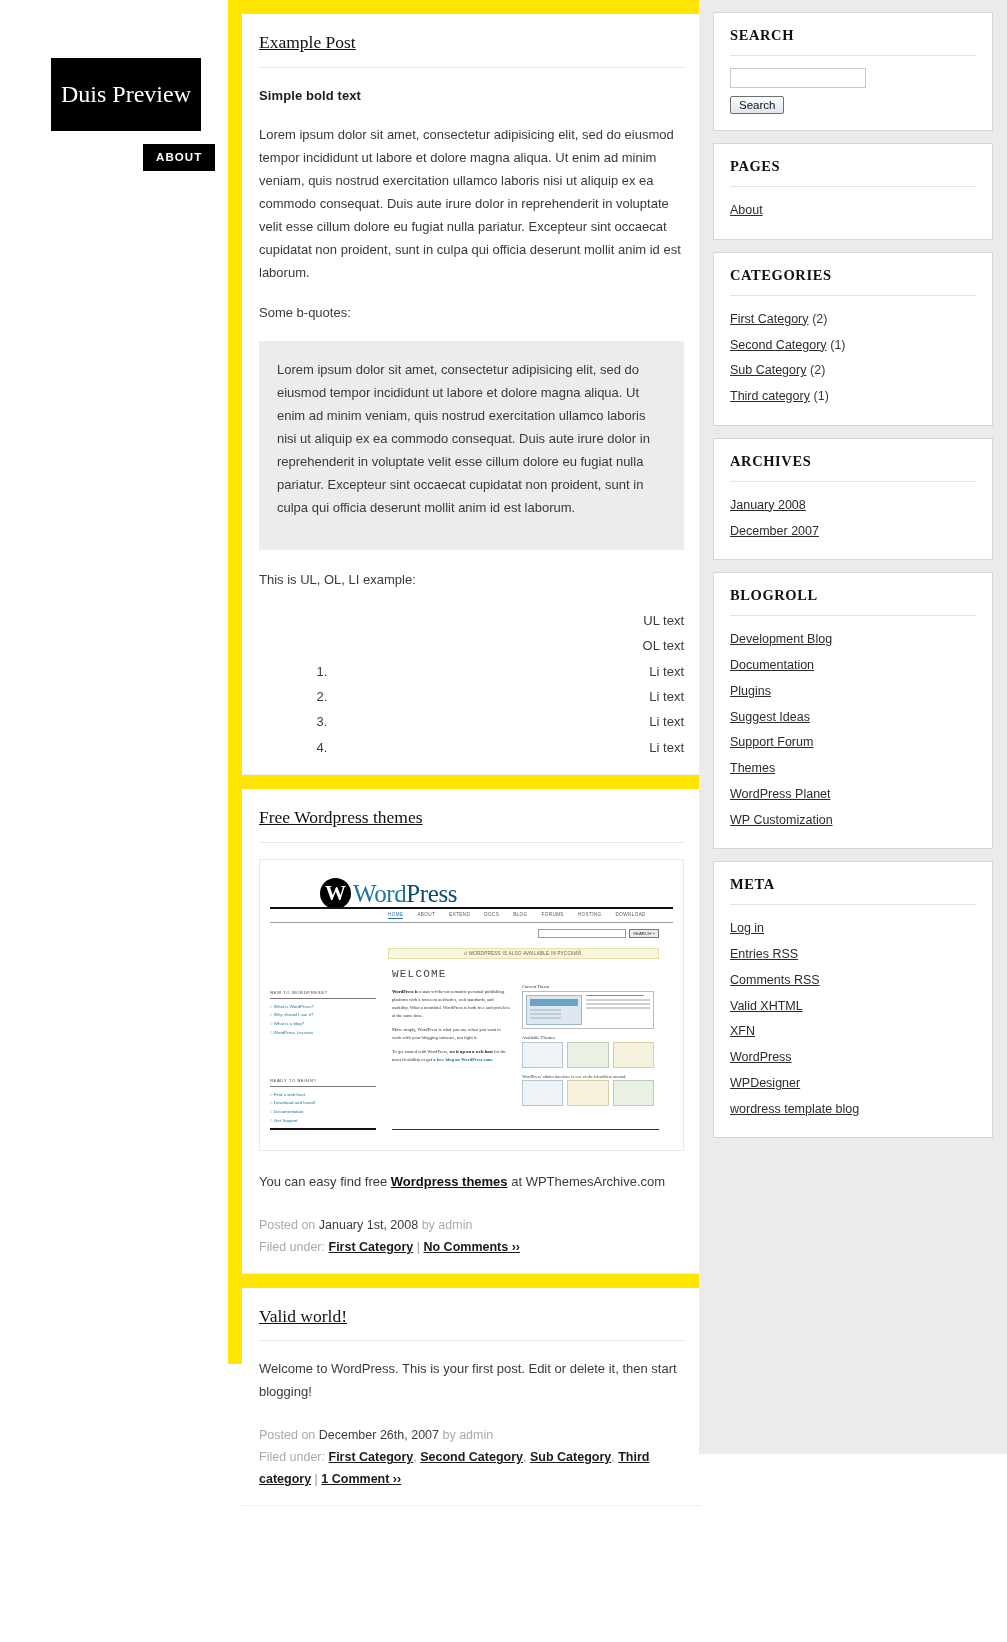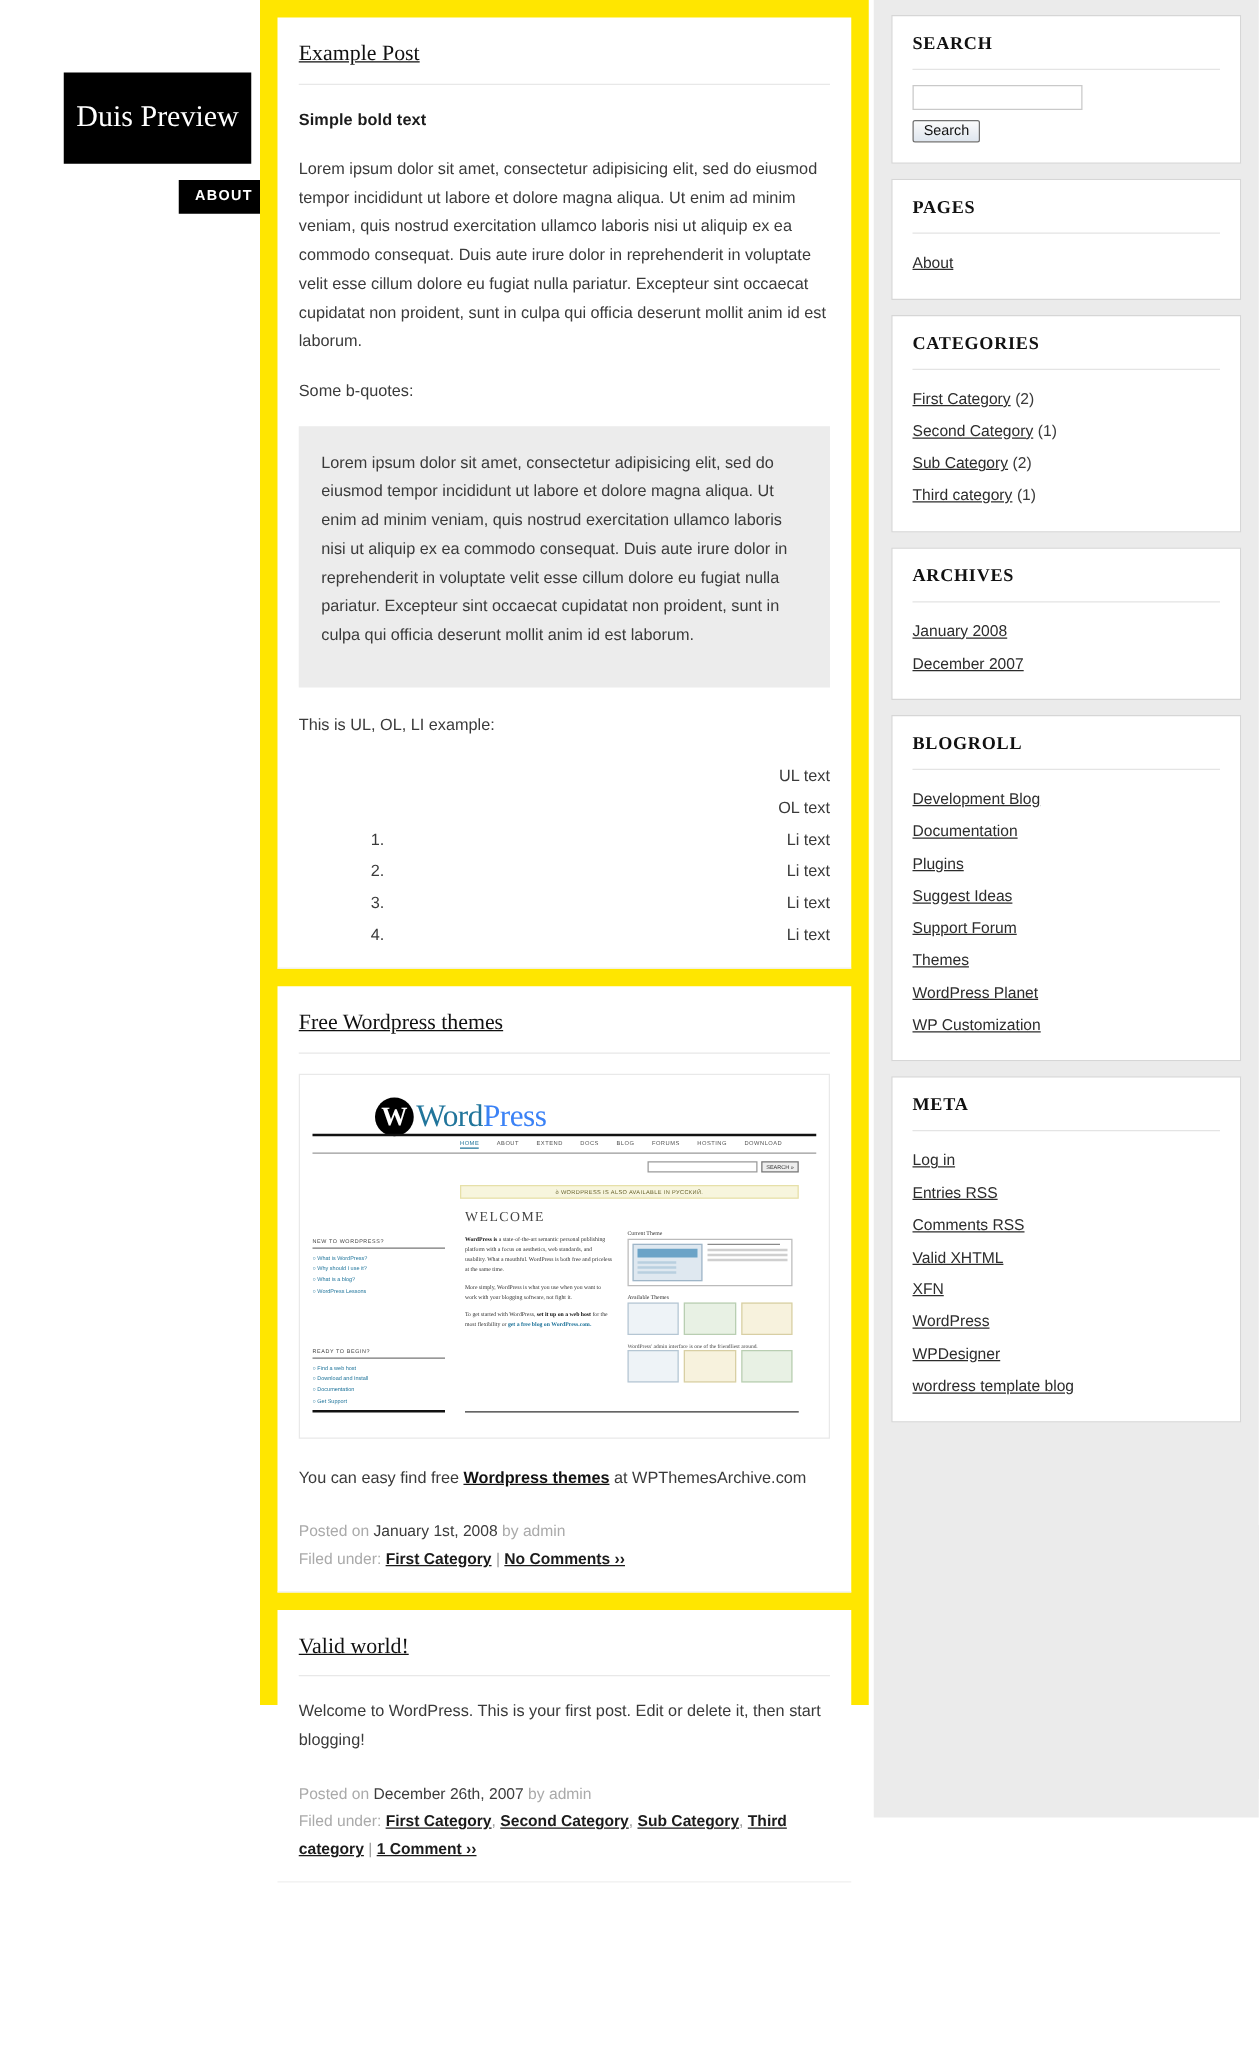--- a/index.html
+++ b/index.html
@@ -43,21 +43,21 @@
     color:#ffffff;
     font-size:11.5px;
     font-weight:bold;
     letter-spacing:1.1px;
     text-decoration:none;
     display:block;
   }
 
   
   #content-band {
-    position:absolute; left:208px; top:0; width:487px; height:1364px;
+    position:absolute; left:228px; top:0; width:487px; height:1364px;
     background:#ffe600;
   }
 
   .post {
     background:#ffffff;
     margin:0 14px 14px 14px;
     padding:18px 17px 14px 17px;
     border-bottom:1px solid #efefef;
   }
   #post-0 { margin-top:14px; }
@@ -151,21 +151,21 @@
     display:flex; align-items:center; justify-content:center;
     line-height:1;
   }
   .wp-logo-text {
     font-family:"Liberation Serif", serif;
     font-size:25px;
     letter-spacing:-0.4px;
     line-height:1;
   }
   .wp-logo-text .w { color:#21759b; }
-  .wp-logo-text .rest { color:#3b82f6; }
+  .wp-logo-text .rest { color:#0c4a6e; }
   .wp-rule {
     position:absolute; left:10px; top:47px; width:calc(100% - 20px);
     border-top:2px solid #111111;
   }
   .wp-nav {
     position:absolute; left:128px; top:52px;
     display:flex; gap:14px;
     font-size:4.6px; letter-spacing:0.4px;
     color:#555555;
   }
@@ -190,21 +190,21 @@
   }
   .wp-banner {
     position:absolute; left:128px; top:88px; right:24px; height:11px;
     background:#f7f5dd; border:1px solid #e6e0a8;
     display:flex; align-items:center; justify-content:center;
     font-size:4.5px; color:#6a6530; letter-spacing:0.3px;
   }
   .wp-welcome {
     position:absolute; left:132px; top:108px;
     font-size:11px; color:#444444; letter-spacing:1.2px;
-    font-family:Liberation Serif, serif;
+    font-family:Liberation Mono, monospace;
   }
   .wp-left-col {
     position:absolute; left:10px; top:130px; width:106px;
   }
   .wp-left-col2 {
     position:absolute; left:10px; top:218px; width:106px;
   }
   .wp-colhead {
     font-size:4.3px; color:#444444; letter-spacing:0.5px;
     border-bottom:1px solid #777777; padding-bottom:3px; margin-bottom:4px;

